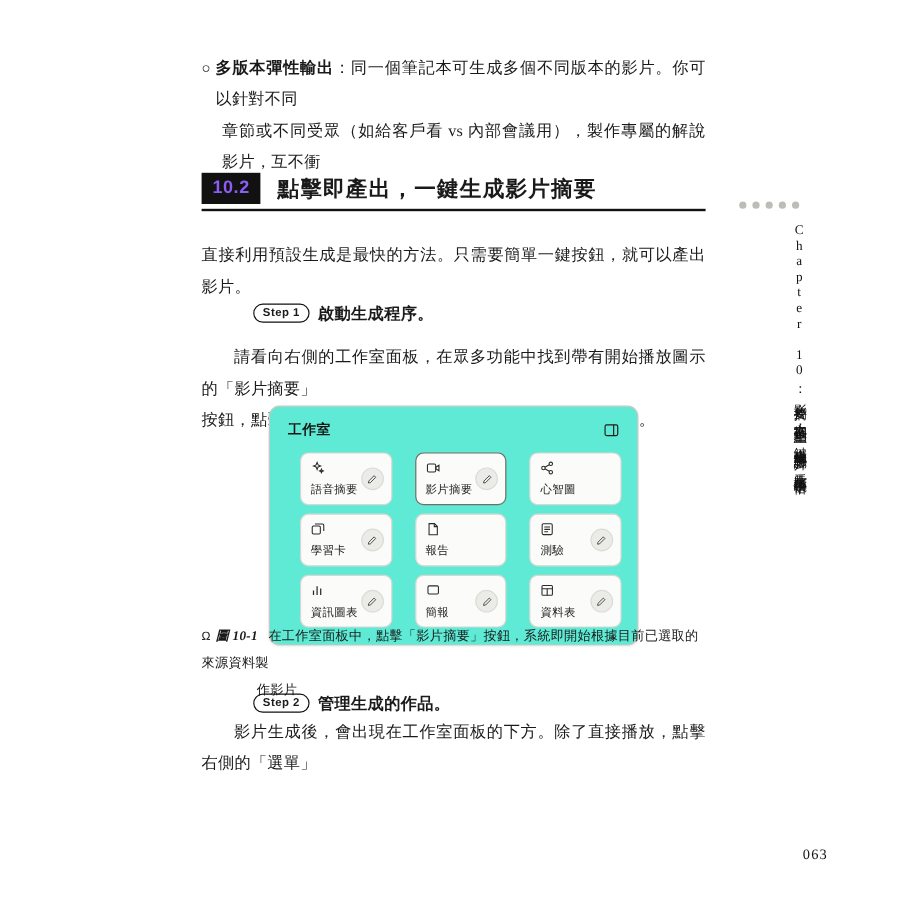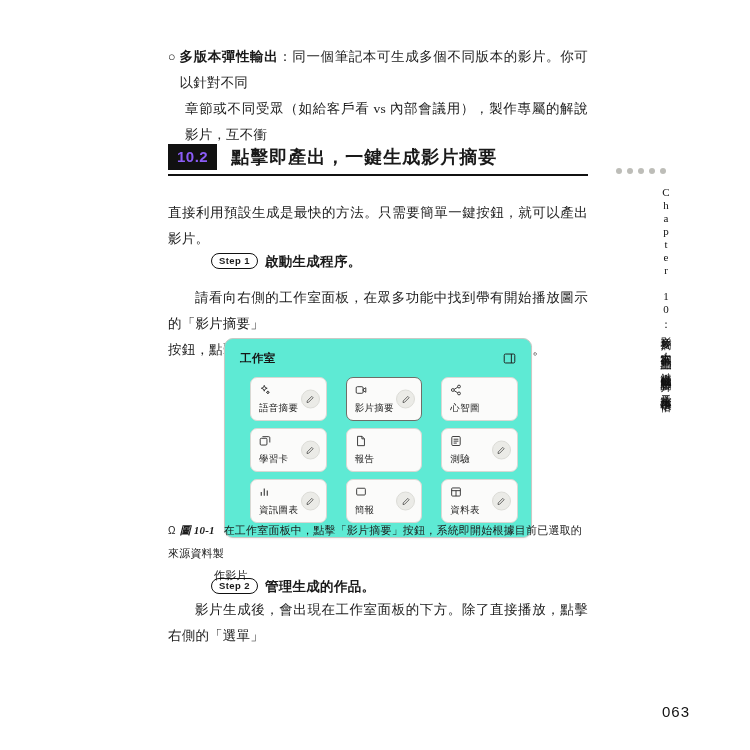--- a/index.html
+++ b/index.html
@@ -241,22 +241,22 @@
     text-orientation: upright;
     color: #111;
     white-space: nowrap;
   }
 
   
   .pageno {
     position: absolute;
     right: 60px;
     bottom: 30px;
-    font-size: 15px;
-    font-family: Liberation Sans, sans-serif;
+    font-size: 12px;
+    font-family: Liberation Serif, serif;
     letter-spacing: 1px;
     color: #111;
   }
 </style>
 </head>
 <body>
 
 <div class="page">
 
   <div class="intro">

